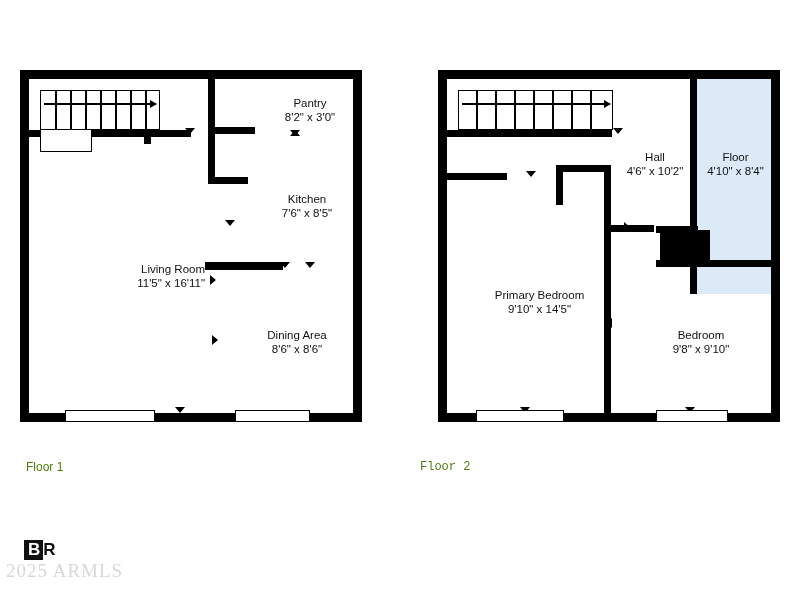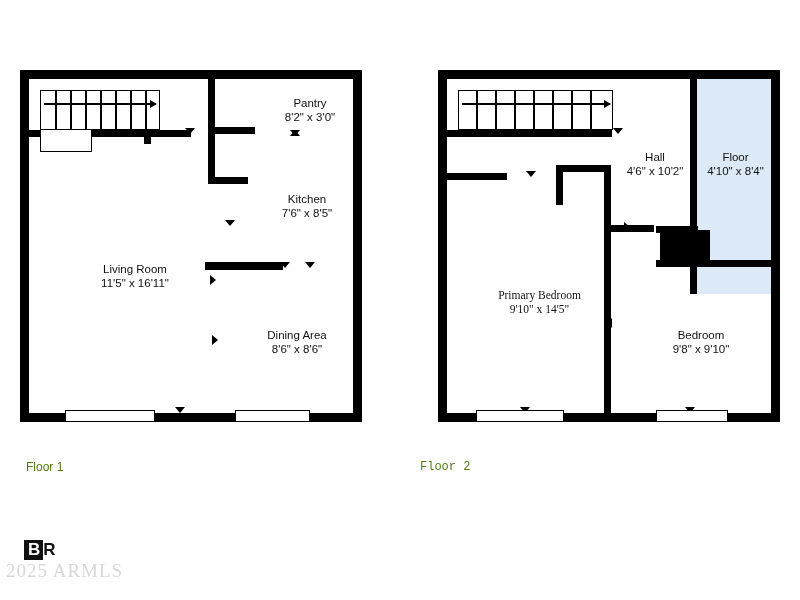--- a/index.html
+++ b/index.html
@@ -192,21 +192,21 @@
     </div>
 
     <div class="label" style="left:235px; top:26px; width:110px;">
       <span class="nm">Pantry</span>
       <span class="dim">8'2" x 3'0"</span>
     </div>
     <div class="label" style="left:232px; top:122px; width:110px;">
       <span class="nm">Kitchen</span>
       <span class="dim">7'6" x 8'5"</span>
     </div>
-    <div class="label" style="left:45px; top:192px; width:140px;">
+    <div class="label" style="left:45px; top:192px; width:140px;text-align:right;">
       <span class="nm">Living Room</span>
       <span class="dim">11'5" x 16'11"</span>
     </div>
     <div class="label" style="left:212px; top:258px; width:130px;">
       <span class="nm">Dining Area</span>
       <span class="dim">8'6" x 8'6"</span>
     </div>
   </div>
 
   <div class="floor-caption" style="left:26px; top:460px;">Floor 1</div>
@@ -263,21 +263,21 @@
     </div>
 
     <div class="label" style="left:172px; top:80px; width:90px;">
       <span class="nm">Hall</span>
       <span class="dim">4'6" x 10'2"</span>
     </div>
     <div class="label" style="left:250px; top:80px; width:95px;">
       <span class="nm">Floor</span>
       <span class="dim">4'10" x 8'4"</span>
     </div>
-    <div class="label" style="left:10px; top:218px; width:183px;font-family:Liberation Serif, serif;">
+    <div class="label" style="left:10px; top:218px; width:183px;">
       <span class="nm">Primary Bedroom</span>
       <span class="dim">9'10" x 14'5"</span>
     </div>
     <div class="label" style="left:198px; top:258px; width:130px;">
       <span class="nm">Bedroom</span>
       <span class="dim">9'8" x 9'10"</span>
     </div>
   </div>
 
   <div class="floor-caption" style="left:420px; top:460px;font-family:Liberation Mono, monospace;">Floor 2</div>

